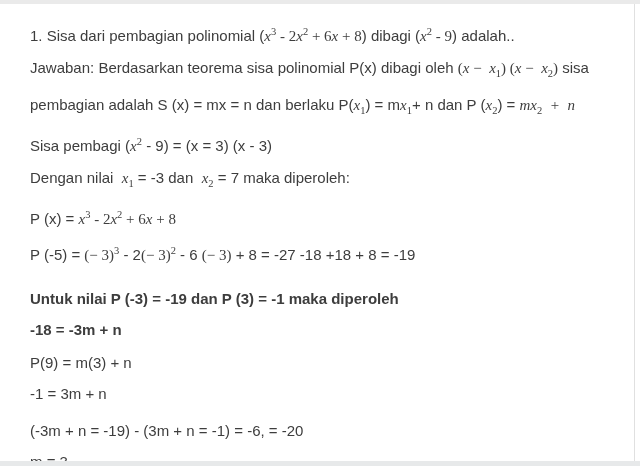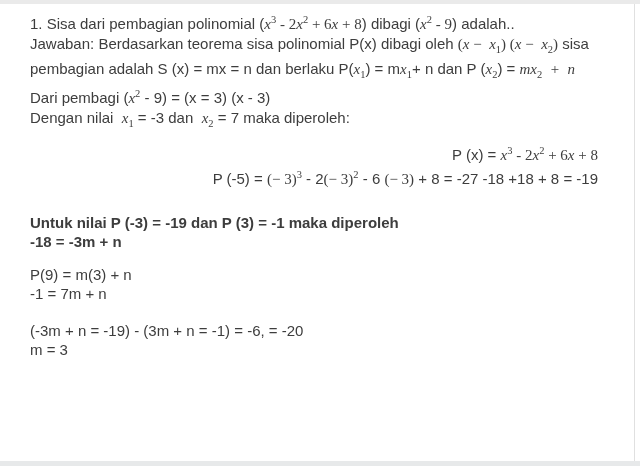--- a/index.html
+++ b/index.html
@@ -22,56 +22,56 @@
   .band-top{position:absolute;top:0;left:0;right:0;height:4px;background:var(--band-top);}
   .band-bottom{position:absolute;bottom:0;left:0;right:0;height:5px;background:var(--band-bottom);}
   .vline{position:absolute;top:4px;bottom:5px;right:5px;width:1px;background:var(--vline);}
   .content{
     position:absolute;
     left:30px;top:10px;right:42px;
     font-size:15px;
     line-height:19px;
   }
   .para{margin:0;}
-  .para:nth-child(2){margin-top:8px;text-align:right;}
+  .para:nth-child(2){margin-top:8px;}
   .para:nth-child(3){margin-top:24px;font-weight:bold;}
   .para:nth-child(4){margin-top:14px;}
   .para:nth-child(5){margin-top:18px;}
-  .line{white-space:nowrap;}
+  .line{white-space:nowrap;margin-top:12px;}
   .s-n{font-family:"Liberation Sans",sans-serif;}
   .s-m{font-family:"Liberation Serif",serif;}
   .s-i{font-family:"Liberation Serif",serif;font-style:italic;}
   .s-sup{font-family:"Liberation Serif",serif;font-size:10.5px;vertical-align:6px;}
   .s-sub{font-family:"Liberation Serif",serif;font-size:10.5px;vertical-align:-4px;}
 </style>
 </head>
 <body>
 
 <div class="canvas">
   <div class="band-top"></div>
   <div class="vline"></div>
   <div class="content" id="doc-content">
       <div class="para">
         <div class="line"><span class="s-n">1. Sisa dari pembagian polinomial (</span><span class="s-i">x</span><span class="s-sup">3</span><span class="s-m"> - 2</span><span class="s-i">x</span><span class="s-sup">2</span><span class="s-m"> + 6</span><span class="s-i">x</span><span class="s-m"> + 8</span><span class="s-n">) dibagi (</span><span class="s-i">x</span><span class="s-sup">2</span><span class="s-m"> - 9</span><span class="s-n">) adalah..</span></div>
         <div class="line"><span class="s-n">Jawaban: Berdasarkan teorema sisa polinomial P(x) dibagi oleh </span><span class="s-m">(</span><span class="s-i">x</span><span class="s-m">&nbsp;−&nbsp;&nbsp;</span><span class="s-i">x</span><span class="s-sub">1</span><span class="s-m">) (</span><span class="s-i">x</span><span class="s-m">&nbsp;−&nbsp;&nbsp;</span><span class="s-i">x</span><span class="s-sub">2</span><span class="s-m">)</span><span class="s-n"> sisa</span></div>
         <div class="line"><span class="s-n">pembagian adalah S (x) = mx = n dan berlaku P(</span><span class="s-i">x</span><span class="s-sub">1</span><span class="s-n">) = m</span><span class="s-i">x</span><span class="s-sub">1</span><span class="s-n">+ n dan P (</span><span class="s-i">x</span><span class="s-sub">2</span><span class="s-n">) = </span><span class="s-i">mx</span><span class="s-sub">2</span><span class="s-i">&nbsp;&nbsp;+&nbsp;&nbsp;</span><span class="s-i">n</span></div>
-        <div class="line"><span class="s-n">Dari pembagi (</span><span class="s-i">x</span><span class="s-sup">2</span><span class="s-n"> - 9) = (x = 3) (x - 3)</span></div>
+        <div class="line"><span class="s-n">Sisa pembagi (</span><span class="s-i">x</span><span class="s-sup">2</span><span class="s-n"> - 9) = (x = 3) (x - 3)</span></div>
         <div class="line"><span class="s-n">Dengan nilai&nbsp; </span><span class="s-i">x</span><span class="s-sub">1</span><span class="s-n"> = -3 dan&nbsp; </span><span class="s-i">x</span><span class="s-sub">2</span><span class="s-n"> = 7 maka diperoleh:</span></div>
       </div>
       <div class="para">
         <div class="line"><span class="s-n">P (x) = </span><span class="s-i">x</span><span class="s-sup">3</span><span class="s-m"> - 2</span><span class="s-i">x</span><span class="s-sup">2</span><span class="s-m"> + 6</span><span class="s-i">x</span><span class="s-m"> + 8</span></div>
         <div class="line"><span class="s-n">P (-5) = </span><span class="s-m">(−&nbsp;3)</span><span class="s-sup">3</span><span class="s-n"> - 2</span><span class="s-m">(−&nbsp;3)</span><span class="s-sup">2</span><span class="s-n"> - 6 </span><span class="s-m">(−&nbsp;3)</span><span class="s-n"> + 8 = -27 -18 +18 + 8 = -19</span></div>
       </div>
       <div class="para">
         <div class="line"><span class="s-n">Untuk nilai P (-3) = -19 dan P (3) = -1 maka diperoleh</span></div>
         <div class="line"><span class="s-n">-18 = -3m + n</span></div>
       </div>
       <div class="para">
         <div class="line"><span class="s-n">P(9) = m(3) + n</span></div>
-        <div class="line"><span class="s-n">-1 = 7m + n</span></div>
+        <div class="line"><span class="s-n">-1 = 3m + n</span></div>
       </div>
       <div class="para">
         <div class="line"><span class="s-n">(-3m + n = -19) - (3m + n = -1) = -6, = -20</span></div>
         <div class="line"><span class="s-n">m = 3</span></div>
       </div>
     </div>
   <div class="band-bottom"></div>
 </div>
 
 </body></html>

